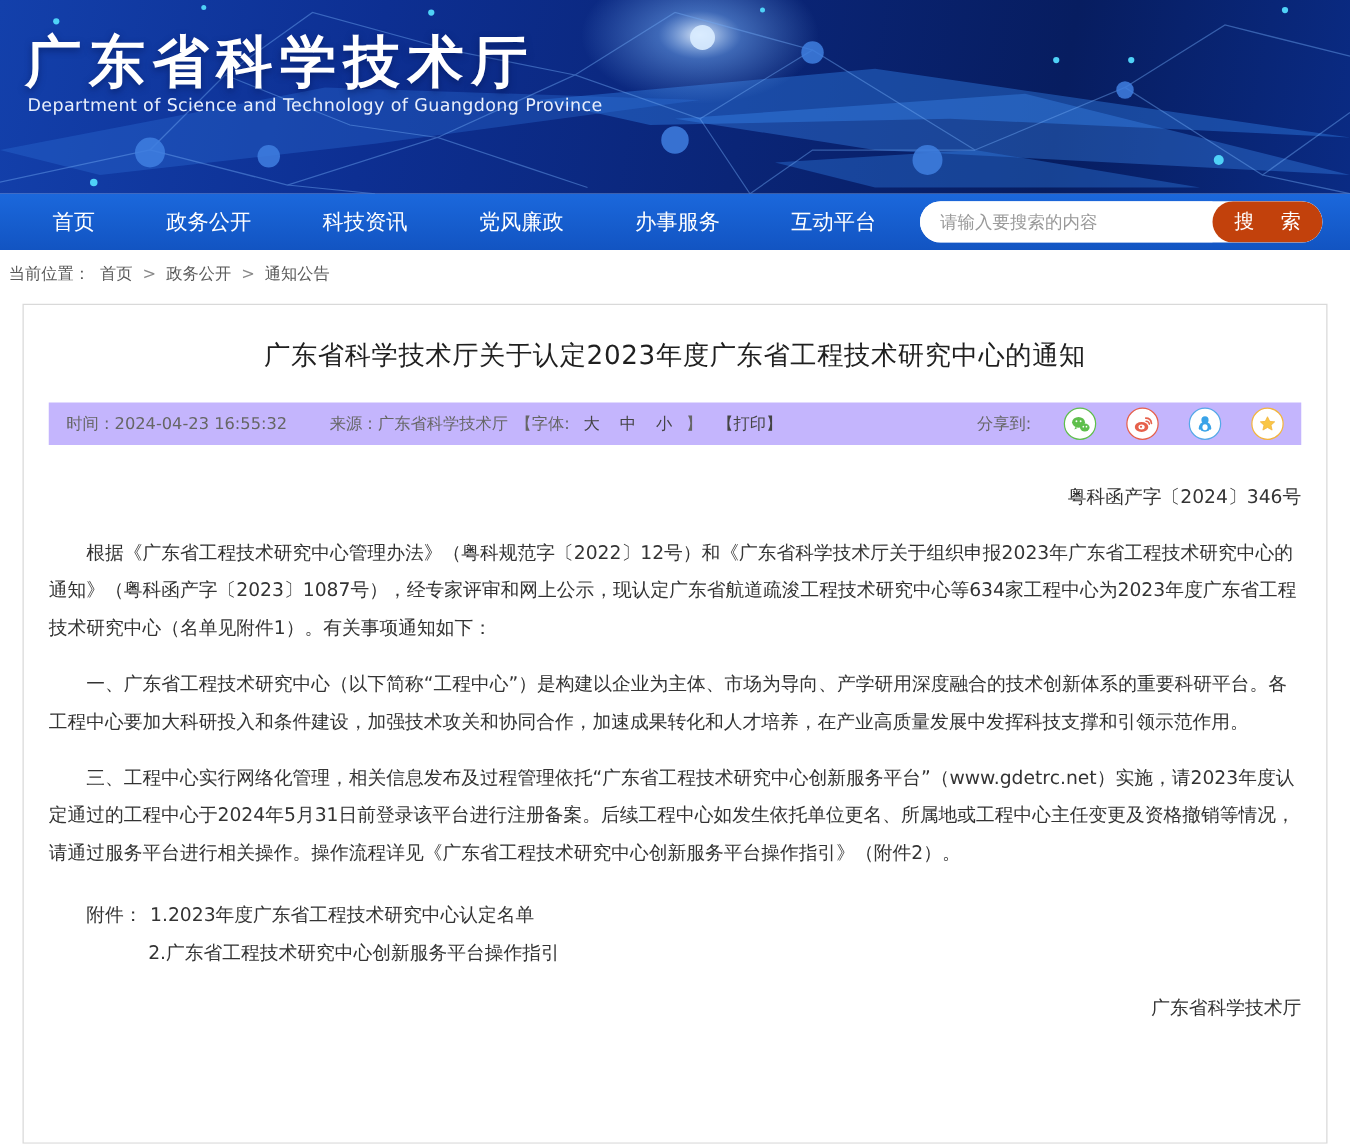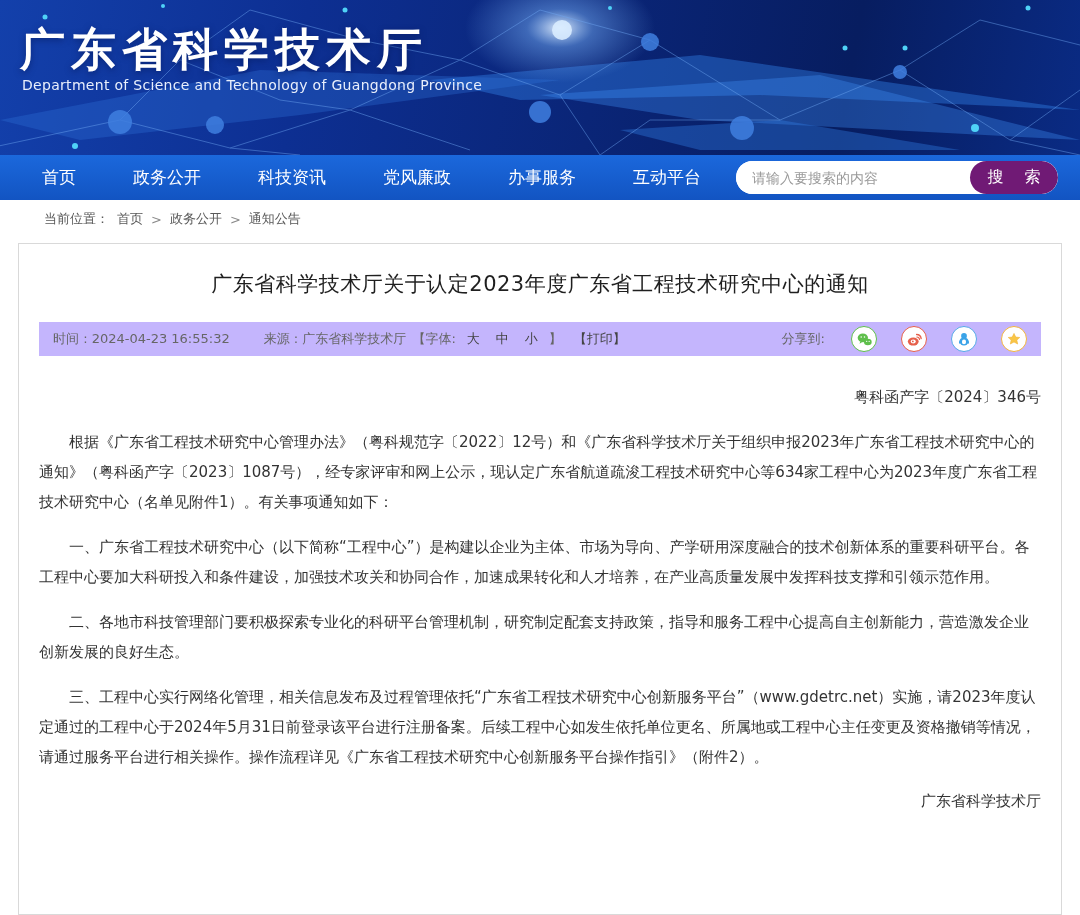--- a/index.html
+++ b/index.html
@@ -36,29 +36,29 @@
   .search-box {
     margin-left:auto; margin-right:2px; display:flex; align-items:stretch;
     height:33px; width:322px; border-radius:17px; overflow:hidden; background:#fff;
   }
   .search-input {
     flex:1; border:none; outline:none; padding:0 16px; font-size:14px; color:#333;
     font-family:inherit;
   }
   .search-input::placeholder { color:#9a9a9a; }
   .search-btn {
-    width:88px; border:none; background:#701a75; color:#fff; font-size:16px;
+    width:88px; border:none; background:#c2410c; color:#fff; font-size:16px;
     letter-spacing:8px; padding-left:8px; cursor:pointer; font-family:inherit;
     border-radius:17px;
   }
 
   
   .breadcrumb {
     height:38px; flex:0 0 auto; display:flex; align-items:center;
-    padding:0 7px; font-size:13px; color:#595959; gap:8px; background:#fff;margin-left:37px;
+    padding:0 7px; font-size:13px; color:#595959; gap:8px; background:#fff;
   }
   .crumb { color:#595959; cursor:pointer; }
   .crumb-sep { color:#8a8a8a; }
 
   
   .content-box {
     flex:1; margin:5px 18px 0; border:1px solid #d9d9d9; background:#fff;
     padding:16px 20px 30px;
   }
   .article-title {
@@ -234,21 +234,28 @@
         </svg>
       </span>
     </div>
   </div>
 
   <div class="doc-number body-text">粤科函产字〔2024〕346号</div>
 
   <div class="body-text">
     <p class="para">根据《广东省工程技术研究中心管理办法》（粤科规范字〔2022〕12号）和《广东省科学技术厅关于组织申报2023年广东省工程技术研究中心的通知》（粤科函产字〔2023〕1087号），经专家评审和网上公示，现认定广东省航道疏浚工程技术研究中心等634家工程中心为2023年度广东省工程技术研究中心（名单见附件1）。有关事项通知如下：</p>
     <p class="para">一、广东省工程技术研究中心（以下简称“工程中心”）是构建以企业为主体、市场为导向、产学研用深度融合的技术创新体系的重要科研平台。各工程中心要加大科研投入和条件建设，加强技术攻关和协同合作，加速成果转化和人才培养，在产业高质量发展中发挥科技支撑和引领示范作用。</p>
-    <p class="para">二、各地市科技管理部门要积极探索专业化的科研平台管理机制，研究制定配套支持政策，指导和服务工程中心提高自主创新能力，营造激发企业创新发展的良好生态。</p>
     <p class="para">三、工程中心实行网络化管理，相关信息发布及过程管理依托“广东省工程技术研究中心创新服务平台”（www.gdetrc.net）实施，请2023年度认定通过的工程中心于2024年5月31日前登录该平台进行注册备案。后续工程中心如发生依托单位更名、所属地或工程中心主任变更及资格撤销等情况，请通过服务平台进行相关操作。操作流程详见《广东省工程技术研究中心创新服务平台操作指引》（附件2）。</p>
 
+    <div class="attach-block">
+      <p class="attach-line1">
+        <span class="attach-label">附件：</span><span class="attach-item">1.2023年度广东省工程技术研究中心认定名单</span>
+      </p>
+      <p class="attach-line2">
+        <span class="attach-item">2.广东省工程技术研究中心创新服务平台操作指引</span>
+      </p>
+    </div>
 
     <p class="signature">广东省科学技术厅</p>
 
   </div>
 
 </main>
 
 </body></html>

